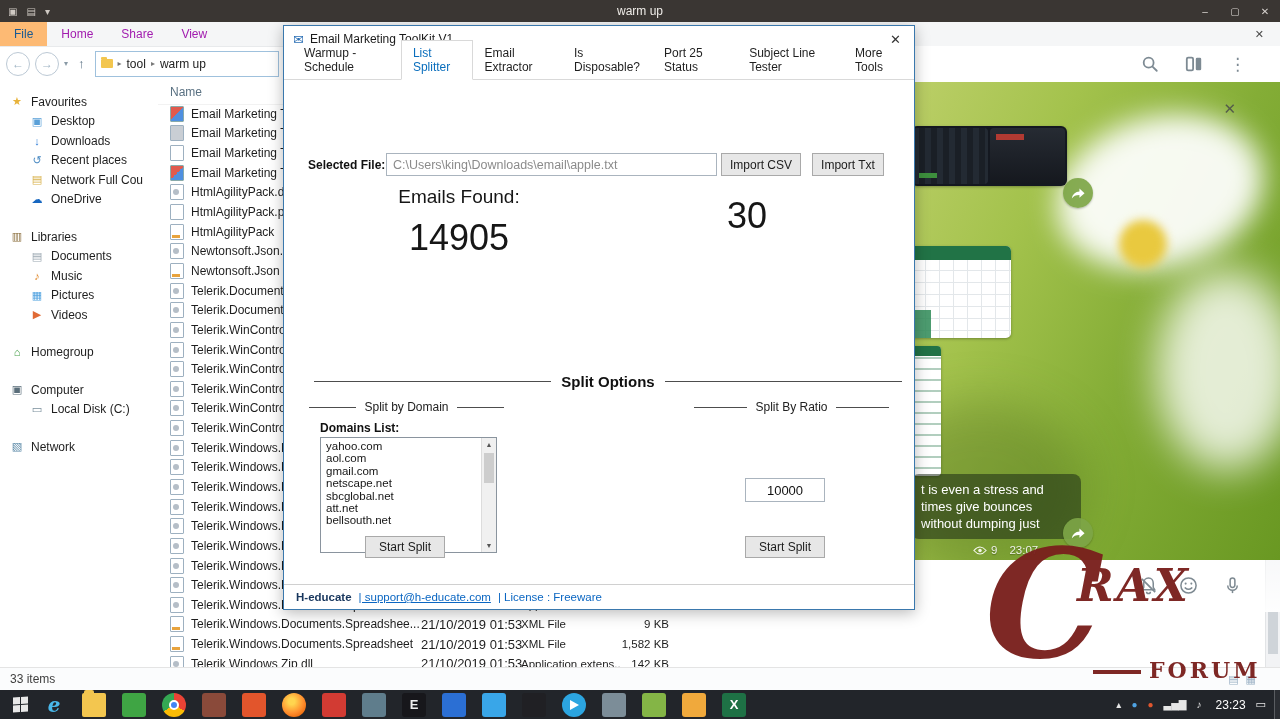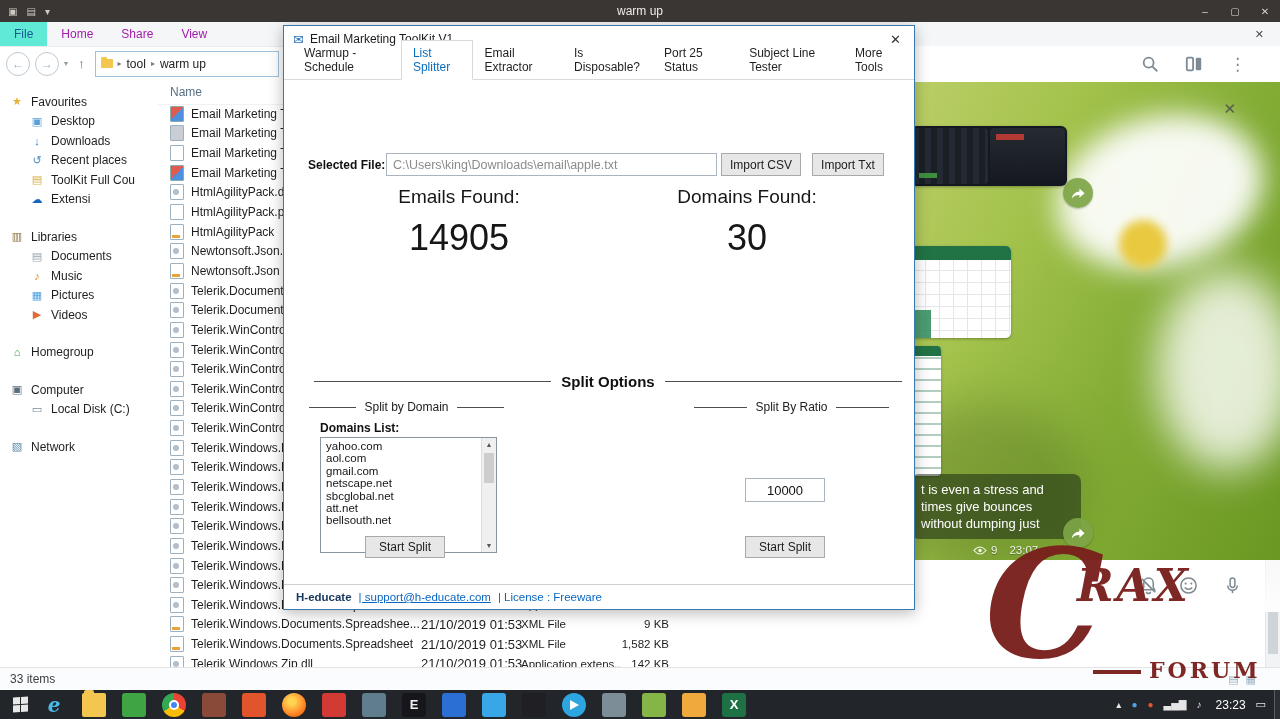--- a/index.html
+++ b/index.html
@@ -10,21 +10,21 @@
   .titlebar{position:absolute;top:0;left:0;right:0;height:22px;background:#3a3633;display:flex;align-items:center;z-index:60;}
   .qat{display:flex;gap:9px;padding-left:8px;font-size:10px;color:#cfc9c3;z-index:2;}
   .titlebar-title{position:absolute;left:0;right:0;text-align:center;font-size:12px;color:#efece8;}
   .wincontrols{margin-left:auto;display:flex;z-index:2;}
   .wc{width:30px;height:22px;display:flex;align-items:center;justify-content:center;font-size:10px;color:#d8d4d0;}
 
   
   .explorer{position:absolute;top:22px;left:0;width:1280px;height:668px;background:#fff;z-index:1;}
   .menubar{height:24px;background:#f5f6f7;border-bottom:1px solid #e8eaec;display:flex;align-items:stretch;}
   .mitem{padding:0 14px;display:flex;align-items:center;font-size:12px;color:#a21caf;}
-  .mitem.file-tab{background:#5eead4;color:#1a5a92;}
+  .mitem.file-tab{background:#fdba74;color:#1a5a92;}
   .menu-close{margin-left:auto;padding:0 16px;display:flex;align-items:center;font-size:11px;color:#4a4a4a;}
   .navbar{height:33px;display:flex;align-items:center;padding:0 6px;gap:5px;background:#fff;}
   .navcircle{width:22px;height:22px;border-radius:50%;border:1px solid #bcc9d5;color:#9fb4c4;display:flex;align-items:center;justify-content:center;font-size:12px;}
   .nav-dd{color:#8a9aa6;font-size:8px;}
   .nav-up{color:#5a7184;font-size:13px;padding:0 5px;}
   .breadcrumb{height:24px;width:172px;border:1px solid #9fc1dd;display:flex;align-items:center;font-size:12px;color:#222;padding:0 5px;gap:5px;background:#fff;}
   .bc-folder{width:12px;height:9px;background:#f3c64f;border-radius:1px;position:relative;}
   .bc-folder::before{content:"";position:absolute;top:-2px;left:0;width:6px;height:2px;background:#f3c64f;border-radius:1px 1px 0 0;}
   .bc-sep{color:#777;font-size:8px;}
   .explorer-body{position:absolute;top:58px;bottom:22px;left:0;right:0;display:flex;}
@@ -226,26 +226,26 @@
             <span>Downloads</span>
           </div>
 
           <div class="srow item">
             <span class="sicon" style="color: rgb(74, 138, 194);">↺</span>
             <span>Recent places</span>
           </div>
 
           <div class="srow item">
             <span class="sicon" style="color: rgb(216, 177, 74);">▤</span>
-            <span>ToolKit Full Cou</span>
+            <span>Network Full Cou</span>
           </div>
 
           <div class="srow item">
             <span class="sicon" style="color: rgb(23, 103, 192);">☁</span>
-            <span>Extensi</span>
+            <span>OneDrive</span>
           </div>
 
           <div class="srow header">
             <span class="sicon" style="color: rgb(138, 109, 59);">▥</span>
             <span>Libraries</span>
           </div>
 
           <div class="srow item">
             <span class="sicon" style="color: rgb(154, 167, 176);">▤</span>
             <span>Documents</span>
@@ -654,21 +654,20 @@
       </div>
     <div class="d-filelabel">Selected File:</div>
     <input class="d-fileinput" readonly="" value="C:\Users\king\Downloads\email\apple.txt" style="">
     <button class="btn d-csv">Import CSV</button>
     <button class="btn d-txt">Import Txt</button>
     <div class="d-found d-found-emails">
       <div class="d-found-label">Emails Found:</div>
       <div class="d-found-value">14905</div>
     </div>
     <div class="d-found d-found-domains">
-      <div class="d-found-label">Domains Found:</div>
       <div class="d-found-value">30</div>
     </div>
     <div class="d-splitopts">
       <span class="gline"></span>
       <span class="d-splitopts-text">Split Options</span>
       <span class="gline"></span>
     </div>
     <div class="d-caption d-cap-left">
       <span class="gline"></span>
       <span>Split by Domain</span>

